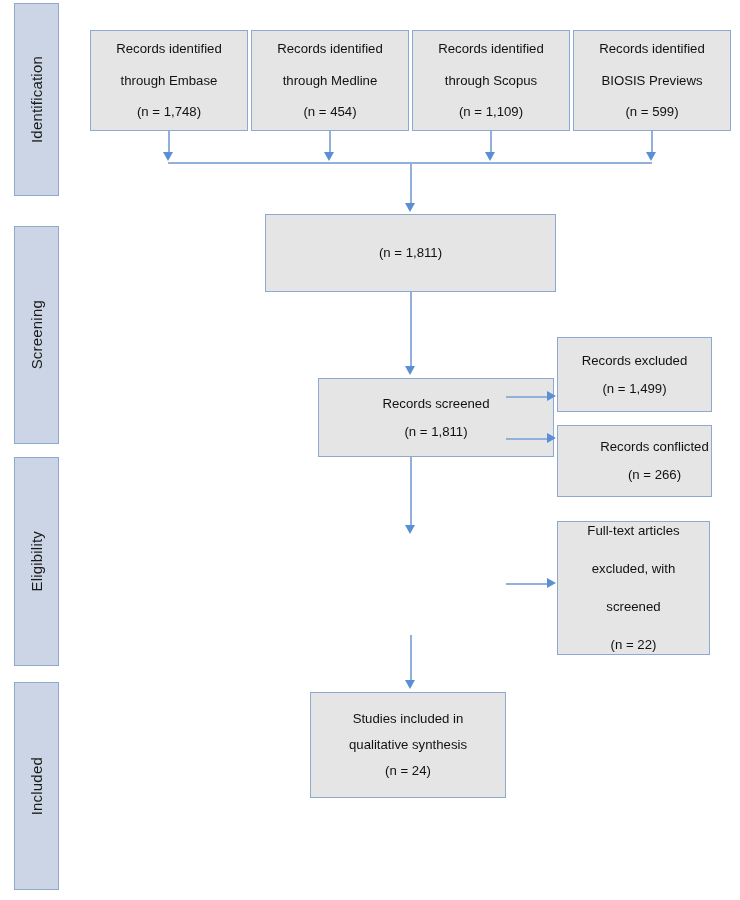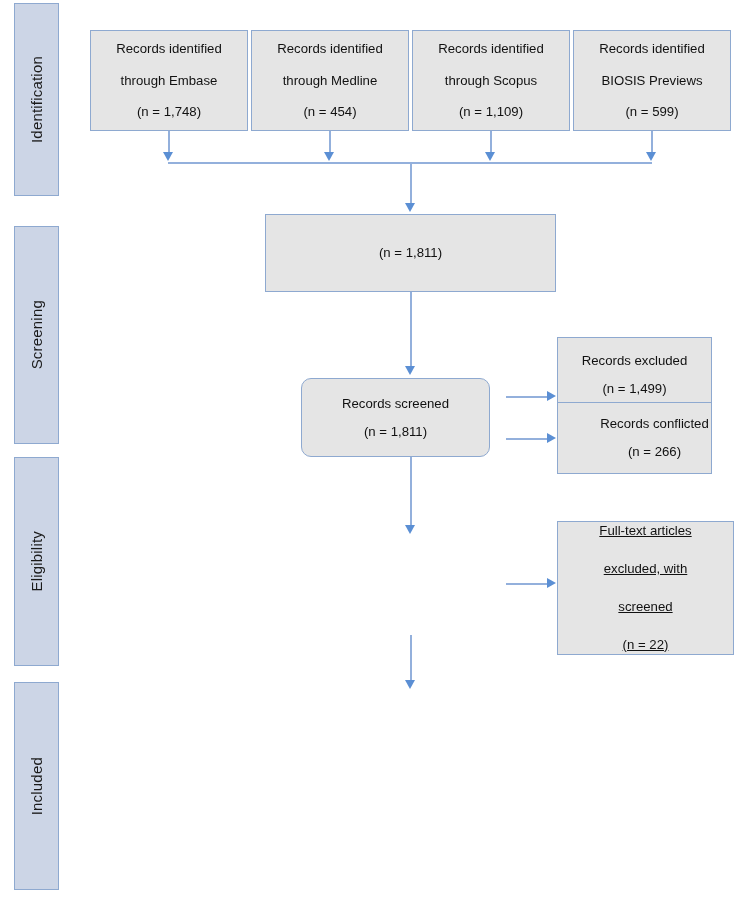--- a/index.html
+++ b/index.html
@@ -149,52 +149,57 @@
   <div class="vline" style="left:410px; top:162px; height:43px;"></div>
   <div class="arrow-down" style="left:405px; top:203px;"></div>
 
   <div class="box sparse2" style="left:265px; top:214px; width:291px; height:78px;">
     <span class="ln">(n = 1,811)</span>
   </div>
 
   <div class="vline" style="left:410px; top:292px; height:76px;"></div>
   <div class="arrow-down" style="left:405px; top:366px;"></div>
 
-  <div class="box sparse2" style="left:301px; top:378px; width:189px; height:79px;border-radius:10px;">
+  <div class="box sparse2" style="left:318px; top:378px; width:236px; height:79px;">
     <span class="ln">Records screened</span>
     <span class="ln">(n = 1,811)</span>
   </div>
 
   <div class="hline" style="left:506px; top:396px; width:43px;"></div>
   <div class="arrow-right" style="left:547px; top:391px;"></div>
 
   <div class="hline" style="left:506px; top:438px; width:43px;"></div>
   <div class="arrow-right" style="left:547px; top:433px;"></div>
 
   <div class="box sparse2" style="left:557px; top:337px; width:155px; height:75px;">
     <span class="ln">Records excluded</span>
     <span class="ln">(n = 1,499)</span>
   </div>
 
-  <div class="box sparse2" style="left:557px; top:402px; width:155px; height:72px;padding-left:40px;">
+  <div class="box sparse2" style="left:557px; top:425px; width:155px; height:72px;padding-left:40px;">
     <span class="ln">Records conflicted</span>
     <span class="ln">(n = 266)</span>
   </div>
 
   <div class="vline" style="left:410px; top:457px; height:70px;"></div>
   <div class="arrow-down" style="left:405px; top:525px;"></div>
 
 
   <div class="hline" style="left:506px; top:583px; width:43px;"></div>
   <div class="arrow-right" style="left:547px; top:578px;"></div>
 
-  <div class="box airy" style="left:557px; top:521px; width:177px; height:134px;text-decoration:underline;">
+  <div class="box airy" style="left:557px; top:521px; width:153px; height:134px;">
     <span class="ln">Full-text articles</span>
     <span class="ln">excluded, with</span>
     <span class="ln">screened</span>
     <span class="ln">(n = 22)</span>
   </div>
 
   <div class="vline" style="left:410px; top:635px; height:47px;"></div>
   <div class="arrow-down" style="left:405px; top:680px;"></div>
 
+  <div class="box tight" style="left:310px; top:692px; width:196px; height:106px;">
+    <span class="ln">Studies included in</span>
+    <span class="ln">qualitative synthesis</span>
+    <span class="ln">(n = 24)</span>
+  </div>
 
 </div>
 
 </body></html>

